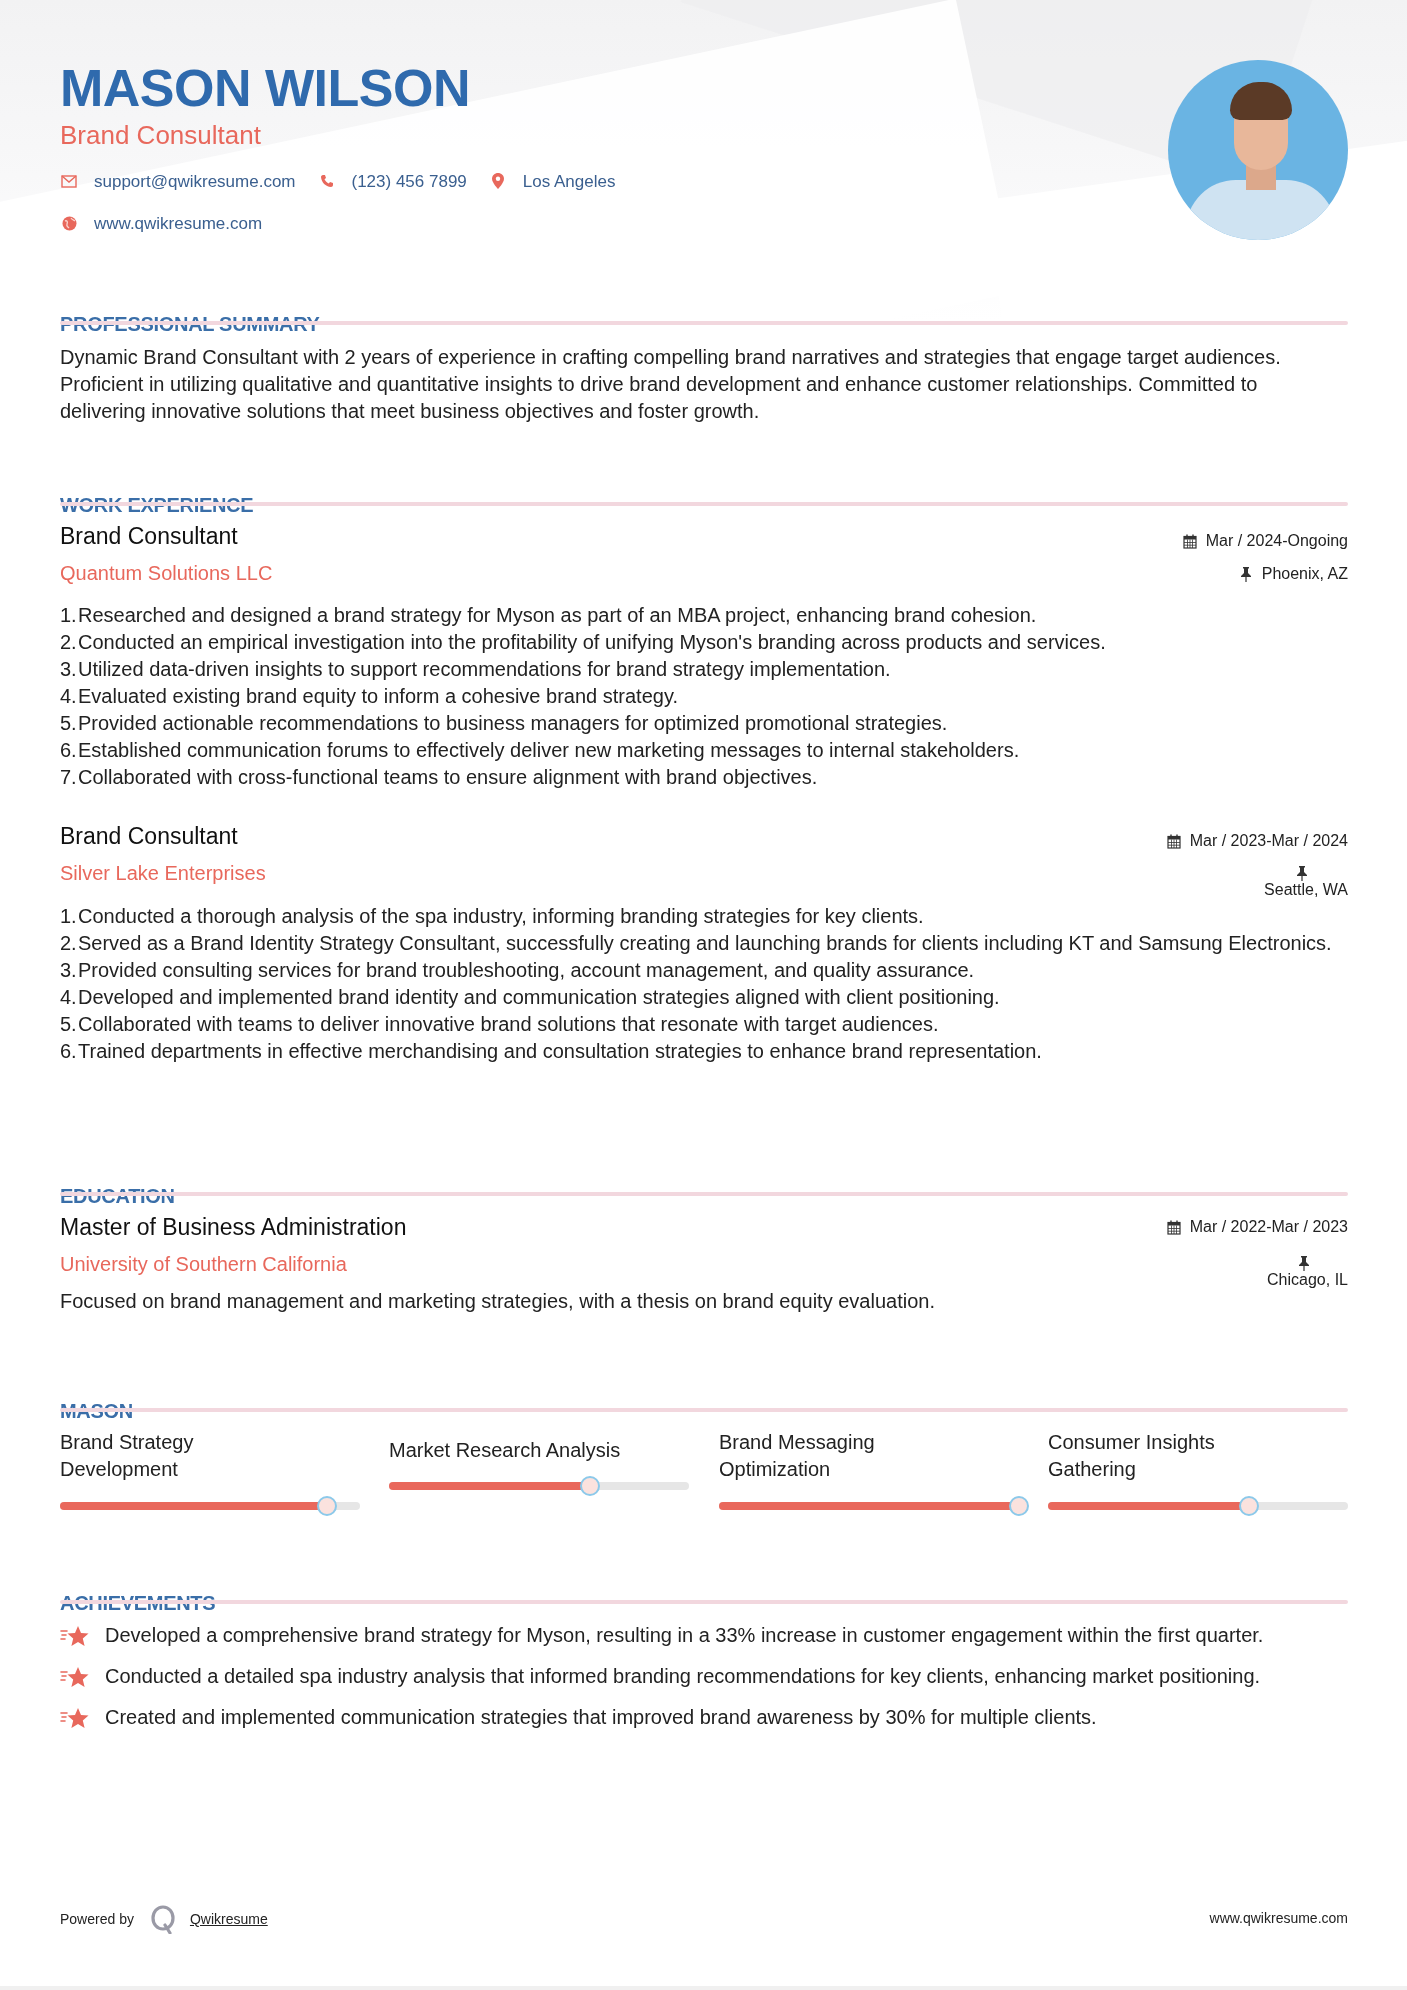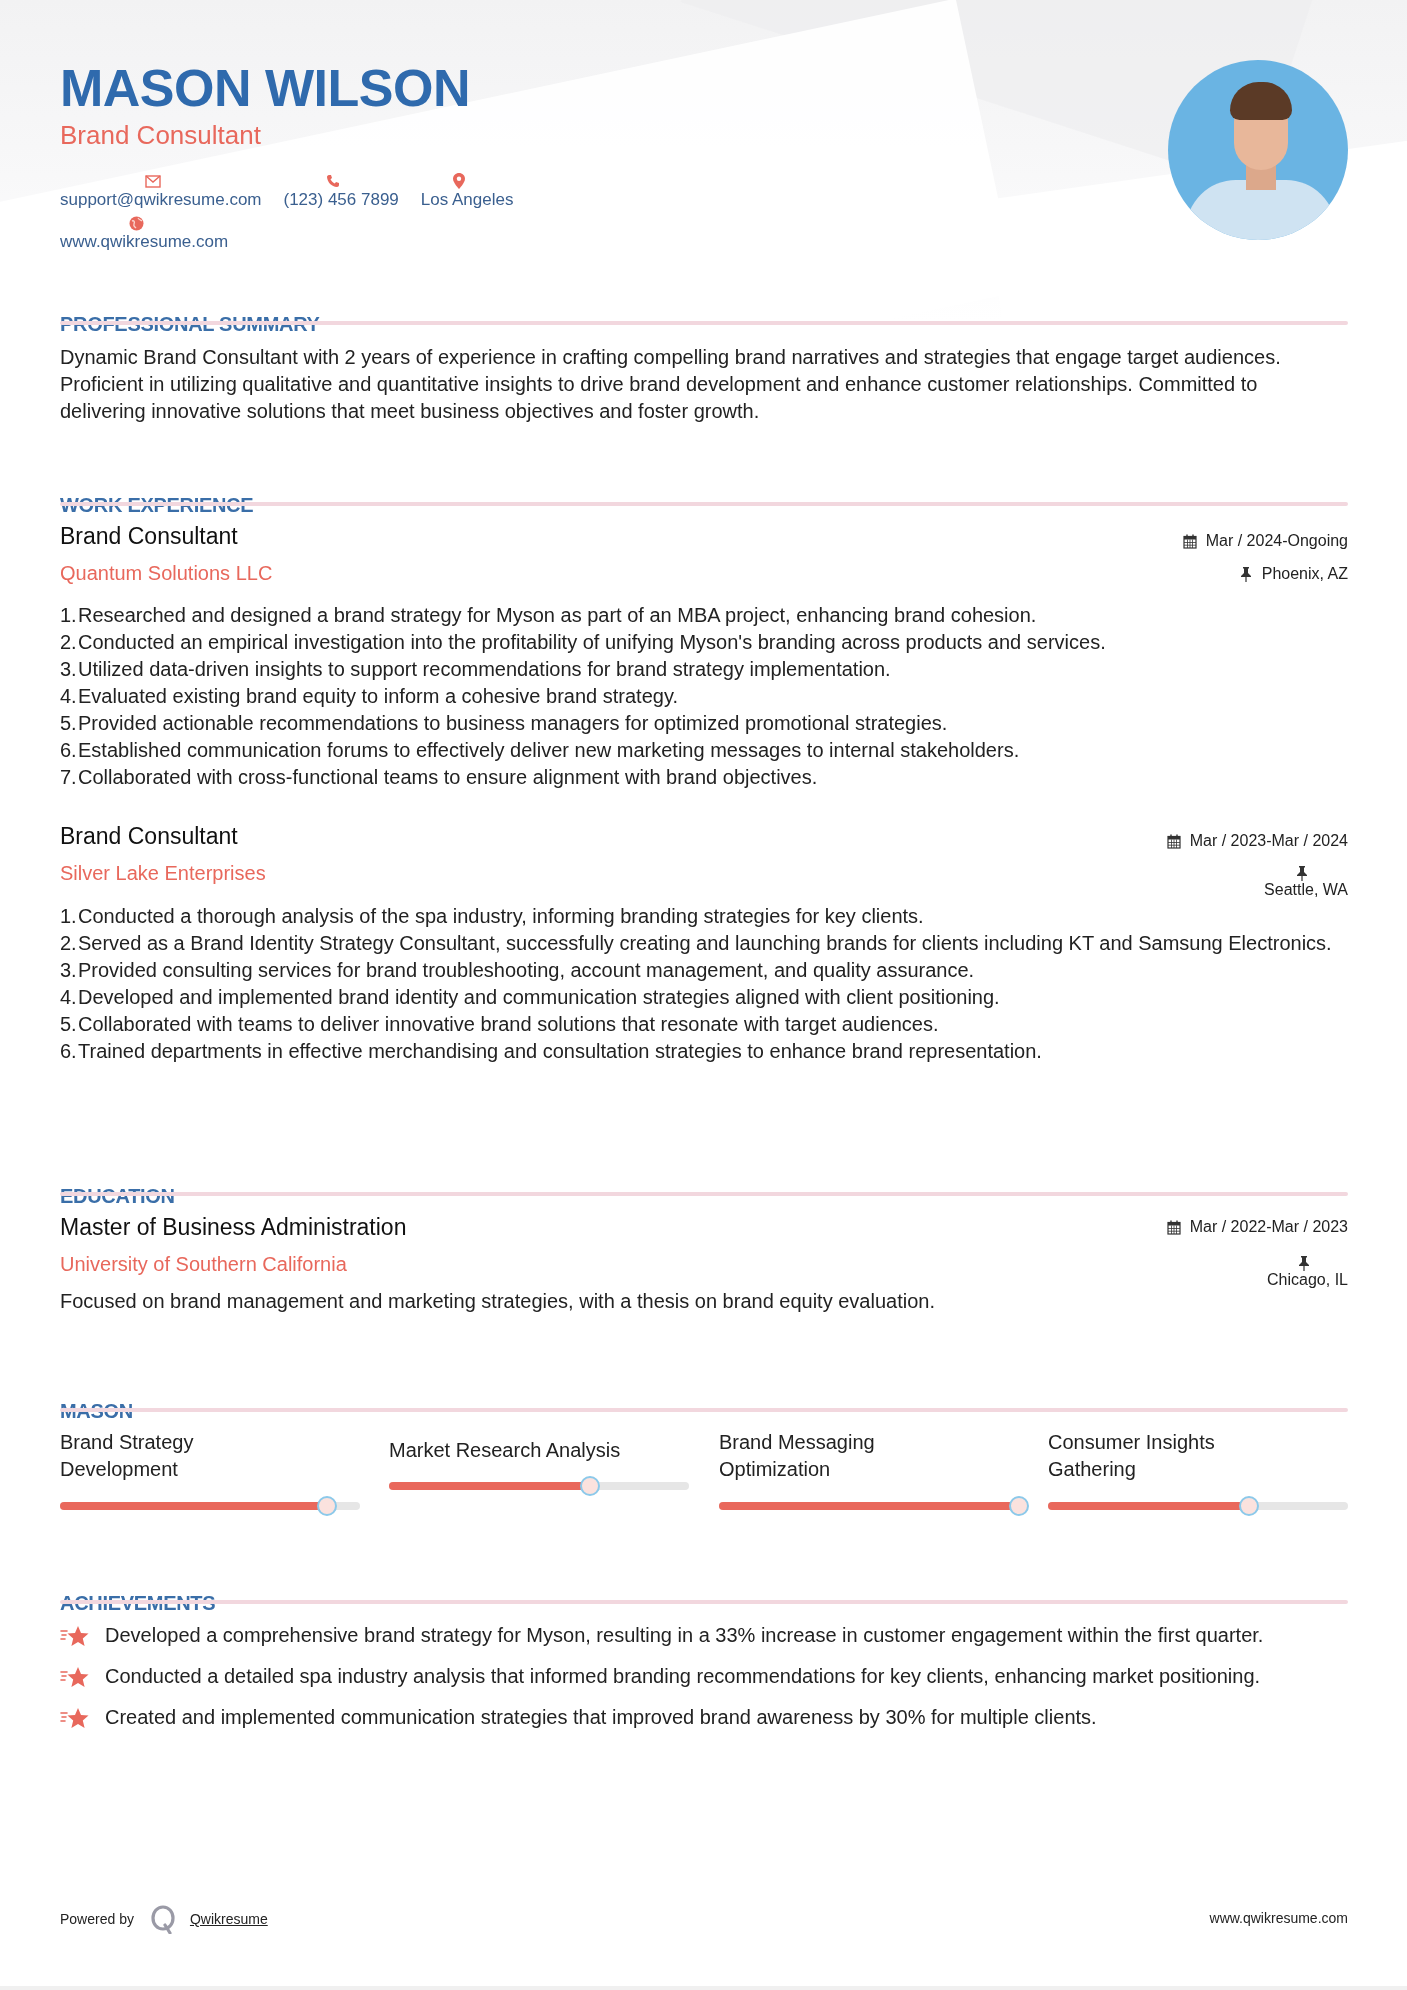--- a/index.html
+++ b/index.html
@@ -17,21 +17,21 @@
   .bg-shape.s3 { left: 1000px; top: 150px; width: 700px; height: 260px; transform: rotate(-8deg); }
 
   .page { position: absolute; left: 60px; top: 0; width: 1288px; }
 
   .name { position: absolute; left: 0; top: 58px; font-size: 52px; font-weight: bold; color: #2f6aad; letter-spacing: -0.5px; white-space: nowrap; }
   .job-title { position: absolute; left: 0; top: 120px; font-size: 26px; color: #e8685c; white-space: nowrap; }
 
   .contact-row { position: absolute; left: 0; display: flex; align-items: center; font-size: 17px; color: #3a5f8f; white-space: nowrap; }
   .contact-row.r1 { top: 172px; }
   .contact-row.r2 { top: 214px; }
-  .contact-item { display: flex; align-items: center; margin-right: 22px; flex-direction: column; }
+  .contact-item { display: flex; margin-right: 22px; }
   .contact-icon { width: 18px; height: 18px; margin-right: 16px; display: inline-flex; align-items: center; justify-content: center; color: #e8685c; }
 
   .photo {
     position: absolute; left: 1108px; top: 60px; width: 180px; height: 180px; border-radius: 50%;
     background: #6ab4e3; overflow: hidden;
   }
   .photo .hair { position: absolute; left: 62px; top: 22px; width: 62px; height: 38px; border-radius: 30px 30px 10px 10px; background: #5b3a26; }
   .photo .face { position: absolute; left: 66px; top: 38px; width: 54px; height: 72px; border-radius: 26px 26px 30px 30px; background: #e8b79a; }
   .photo .neck { position: absolute; left: 78px; top: 100px; width: 30px; height: 30px; background: #dca88b; }
   .photo .shirt { position: absolute; left: 18px; top: 120px; width: 150px; height: 100px; border-radius: 50px 50px 0 0; background: #cfe3f2; }

